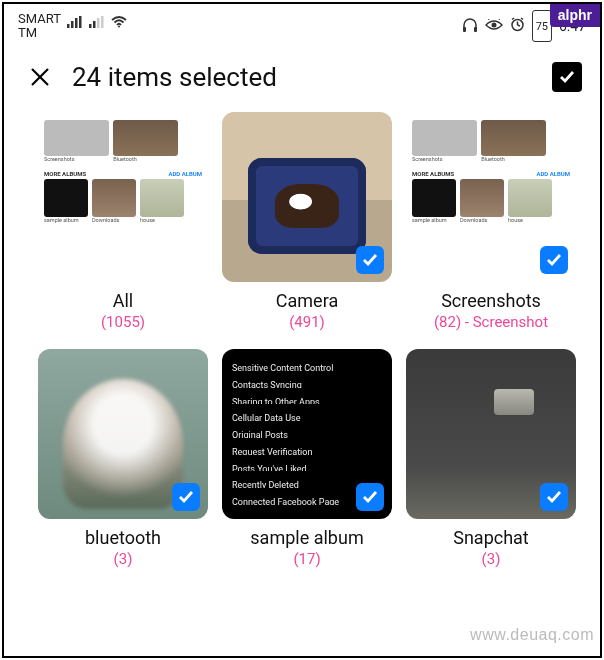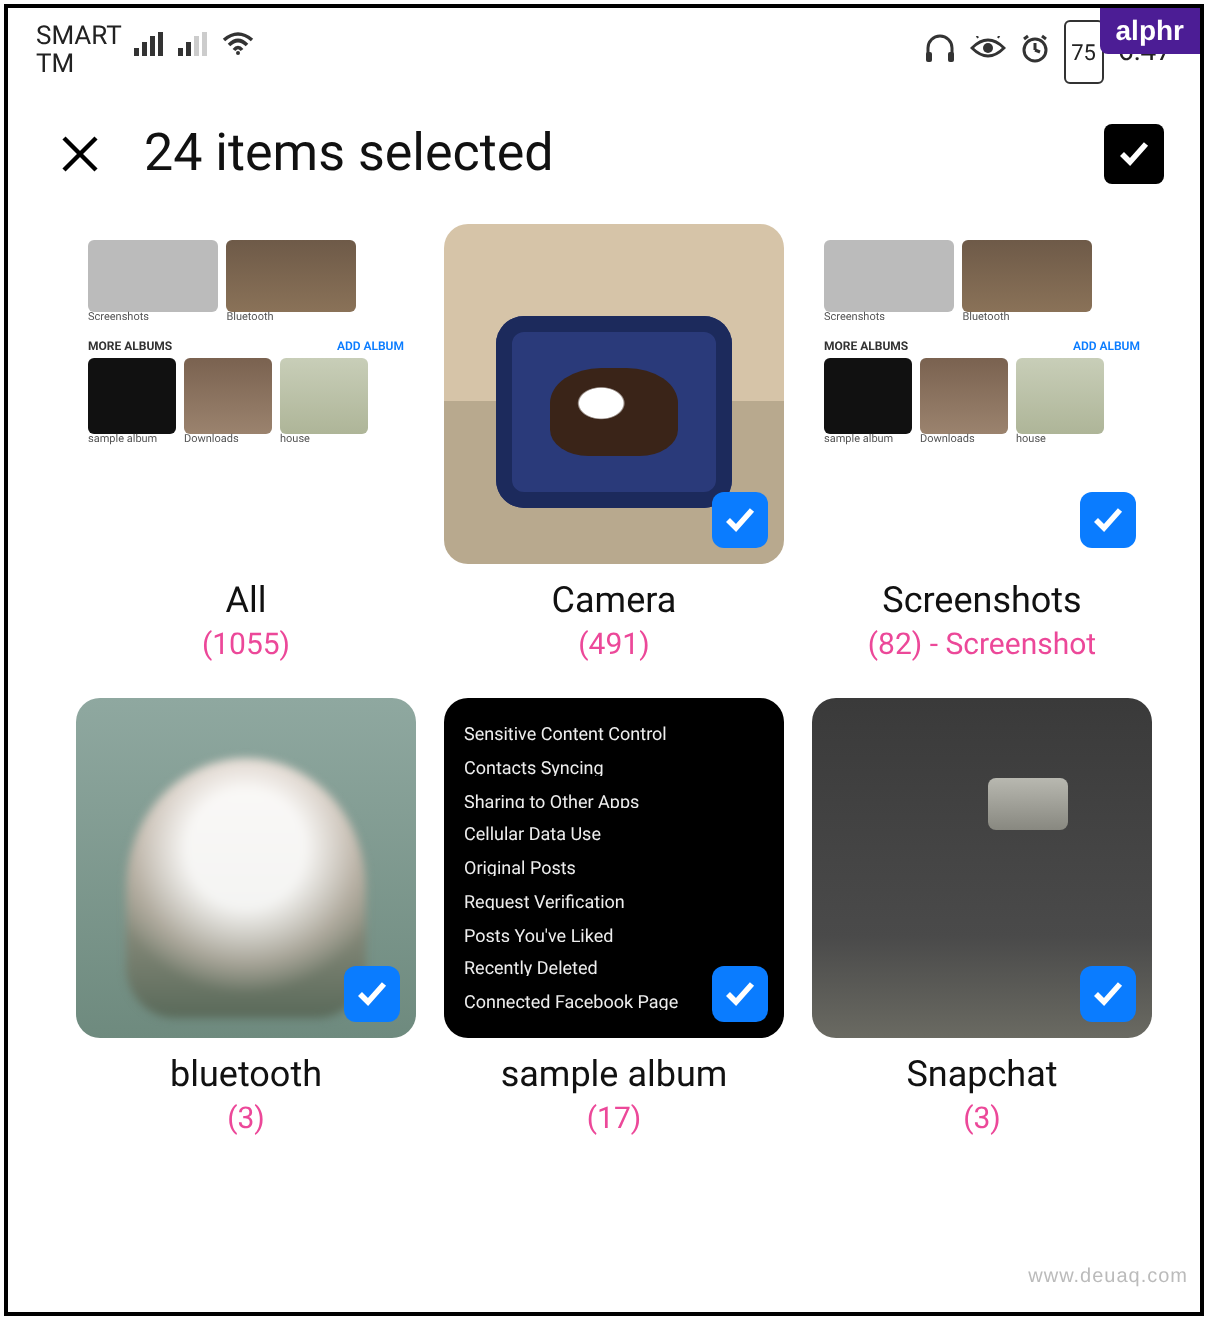--- a/index.html
+++ b/index.html
@@ -108,21 +108,21 @@
   .thumb-sample { background:#000; padding:14px 10px; display:flex; flex-direction:column; gap:9px; }
   .sample-line { color:#eee; font-size:9px; white-space:nowrap; overflow:hidden; }
 
   .thumb-snapchat { background: linear-gradient(180deg,#3a3a3a 0%,#4a4a4a 70%, #6a6a62 100%); position:relative; }
   .thumb-snapchat::after{
     content:""; position:absolute; top:40px; left:88px; width:40px; height:26px;
     background: linear-gradient(#b8b8b0,#888880); border-radius:4px;
   }
 
   .watermark {
-    position:absolute; bottom:12px; right:6px; font-size:10px; color:#bbb;
+    position:absolute; bottom:12px; right:6px; font-size:16px; color:#bbb;
     letter-spacing:0.5px; transform-origin:right; font-family: Arial, sans-serif;
   }
   .brand-badge {
     position:absolute; top:0; right:0; background:#4c1d95; color:#fff;
     padding:3px 8px 4px 8px; font-size:14px; font-weight:600; border-radius:0 0 0 4px;
     font-family: Arial, sans-serif;
   }
 </style>
 </head>
 <body>

